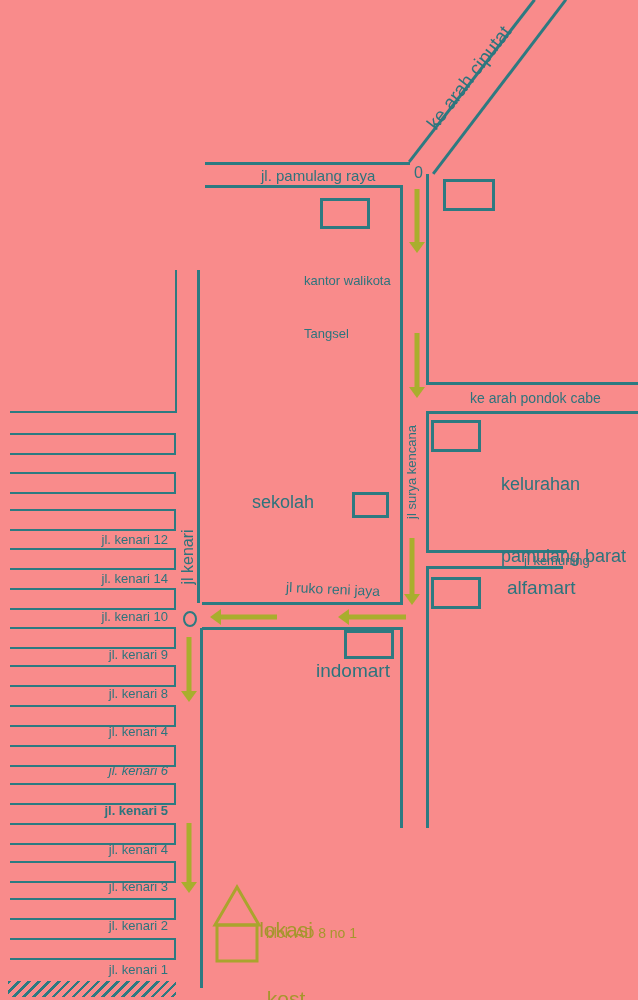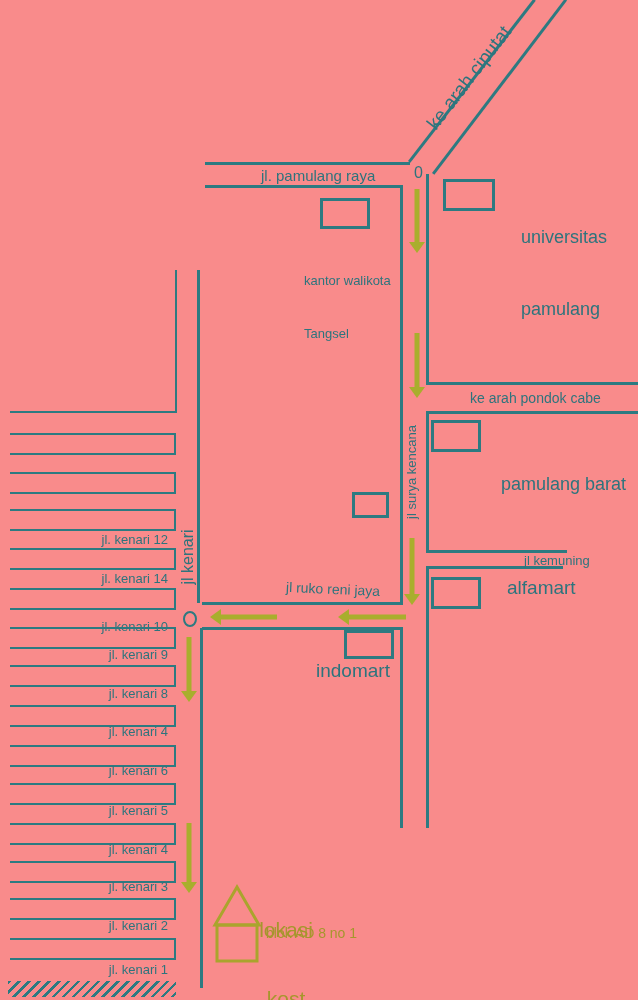--- a/index.html
+++ b/index.html
@@ -75,31 +75,31 @@
 
   <div class="street-bar" style="top:433px;"></div>
   <div class="street-bar" style="top:472px;"></div>
   <div class="street-bar" style="top:509px;"></div>
 
   <div id="kenari-streets">
       <div class="street-label" style="top: 532px;">jl. kenari 12</div>
       <div class="street-bar" style="top: 548px;"></div>
       <div class="street-label" style="top: 571px;">jl. kenari 14</div>
       <div class="street-bar" style="top: 588px;"></div>
-      <div class="street-label" style="top: 609px; margin-top: 10px;">jl. kenari 10</div>
+      <div class="street-label" style="top: 609px;">jl. kenari 10</div>
       <div class="street-bar" style="top: 627px;"></div>
       <div class="street-label" style="top: 647px;">jl. kenari 9</div>
       <div class="street-bar" style="top: 665px;"></div>
       <div class="street-label" style="top: 686px;">jl. kenari 8</div>
       <div class="street-bar" style="top: 705px;"></div>
       <div class="street-label" style="top: 724px;">jl. kenari 4</div>
       <div class="street-bar" style="top: 745px;"></div>
-      <div class="street-label" style="top: 763px;">jl. kenari 6</div>
+      <div class="street-label" style="top: 763px; font-style: italic;">jl. kenari 6</div>
       <div class="street-bar" style="top: 783px;"></div>
-      <div class="street-label" style="top: 803px;">jl. kenari 5</div>
+      <div class="street-label" style="top: 803px; font-weight: bold;">jl. kenari 5</div>
       <div class="street-bar" style="top: 823px;"></div>
       <div class="street-label" style="top: 842px;">jl. kenari 4</div>
       <div class="street-bar" style="top: 861px;"></div>
       <div class="street-label" style="top: 879px;">jl. kenari 3</div>
       <div class="street-bar" style="top: 898px;"></div>
       <div class="street-label" style="top: 918px;">jl. kenari 2</div>
       <div class="street-bar" style="top: 938px;"></div>
       <div class="street-label" style="top: 962px;">jl. kenari 1</div>
     </div>
 
@@ -145,32 +145,30 @@
   <div class="marker-o"></div>
 
   <div class="t" style="left:440px;top:112px;height:22px;font-size:19px;transform-origin:0 100%;transform:rotate(-52.5deg);">ke arah ciputat</div>
   <div class="t road-label" style="left:261px;top:167px;font-size:15px;text-align:right;">jl. pamulang raya</div>
   <div class="t road-label" style="left:470px;top:390px;">ke arah pondok cabe</div>
   <div class="t vtext" style="left:411px;top:472px;font-size:13px;">jl surya kencana</div>
   <div class="t small" style="left:487px;top:553px;padding-left:37px;">jl kemuning</div>
   <div class="t road-label" style="left:286px;top:581px;transform:rotate(2.5deg);">jl ruko reni jaya</div>
   <div class="t vtext" style="left:188px;top:557px;font-size:16px;">jl kenari</div>
 
-  <div class="t big t2" style="left:521px;top:176px;">
-    <div>universitas</div>
-    <div>pamulang</div>
-  </div>
   <div class="t small t2" style="left:304px;top:237px;">
     <div>kantor walikota</div>
     <div>Tangsel</div>
   </div>
   <div class="t big t2" style="left:501px;top:423px;">
+    <div>kelurahan</div>
     <div>pamulang barat</div>
   </div>
   <div class="t big t2" style="left:252px;top:441px;">
+    <div>sekolah</div>
   </div>
   <div class="t" style="left:507px;top:577px;font-size:19px;">alfamart</div>
   <div class="t" style="left:316px;top:660px;font-size:19px;">indomart</div>
 
   <svg width="50" height="82" viewBox="0 0 50 82" style="position:absolute;left:212px;top:883px;">
     <polygon points="25,4 3,42 47,42" fill="none" stroke="#aaa42d" stroke-width="3"></polygon>
     <rect x="5" y="42" width="40" height="36" fill="none" stroke="#aaa42d" stroke-width="3"></rect>
   </svg>
   <div class="t olive t2" style="left:241px;top:872px;width:90px;text-align:center;font-size:21px;line-height:23px;">
     <div>lokasi</div>

